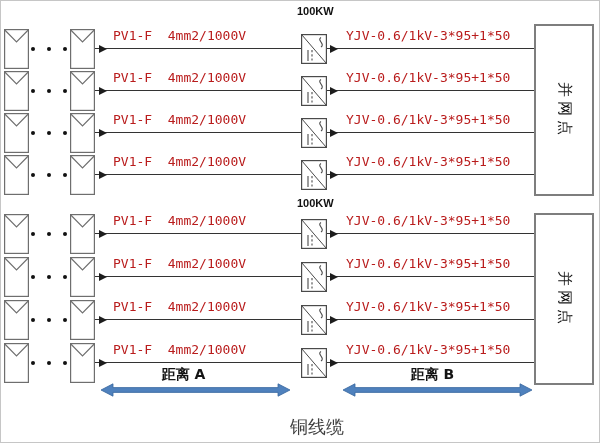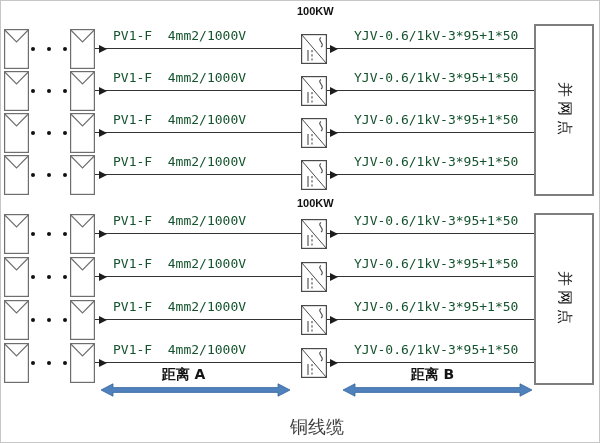--- a/index.html
+++ b/index.html
@@ -16,23 +16,23 @@
   .dots i{display:block;width:4px;height:4px;border-radius:50%;background:#111;}
   .wire{position:absolute;top:-1px;height:1.4px;background:#333;}
   .w1{left:94px;width:206px;}
   .w2{left:326px;width:207px;}
   .ah{position:absolute;top:-4px;width:0;height:0;
       border-left:8px solid #1d1d1d;border-top:4px solid transparent;border-bottom:4px solid transparent;}
   .ah1{left:98px;}
   .ah2{left:329px;}
   .lbl{position:absolute;top:-21px;height:16px;line-height:16px;
        font-family:"DejaVu Sans Mono","Liberation Mono",monospace;font-size:13px;
-       color:#14532d;white-space:pre;}
+       color:#b91c1c;white-space:pre;}
   .dc{left:112px;}
-  .ac{left:345px;margin-left:8px;}
+  .ac{left:345px;}
   .inv{position:absolute;left:300px;top:-15px;width:26px;height:30px;}
   .pw{position:absolute;left:296px;width:36px;text-align:left;
       font-family:"Liberation Sans",sans-serif;font-weight:700;font-size:11px;color:#111;}
   .pw.g1{top:4px;}
   .pw.g2{top:196px;}
   .gbox{position:absolute;left:533px;width:60px;height:172px;background:#fff;
         border:2px solid #7e7e7e;box-sizing:border-box;
         display:flex;align-items:center;justify-content:center;}
   .gbox.g1{top:23px;}
   .gbox.g2{top:212px;}

